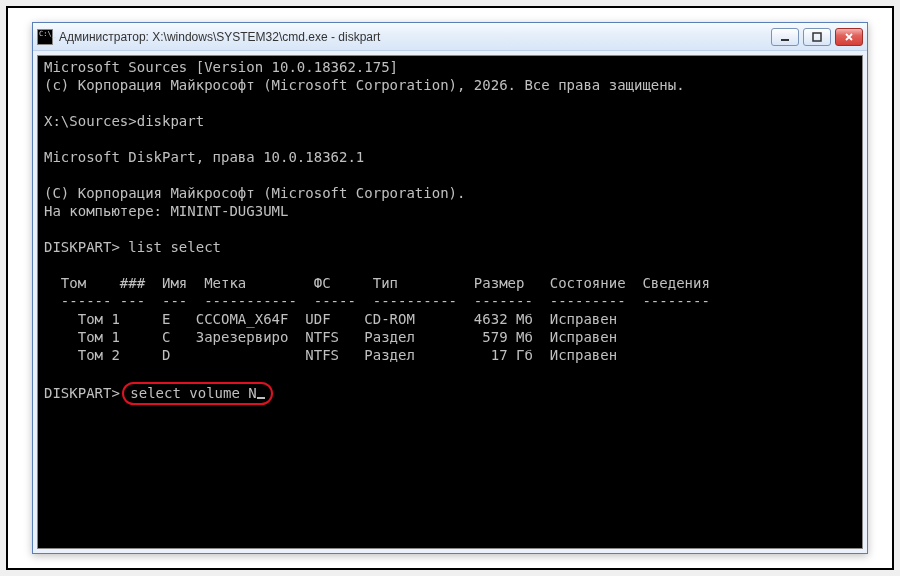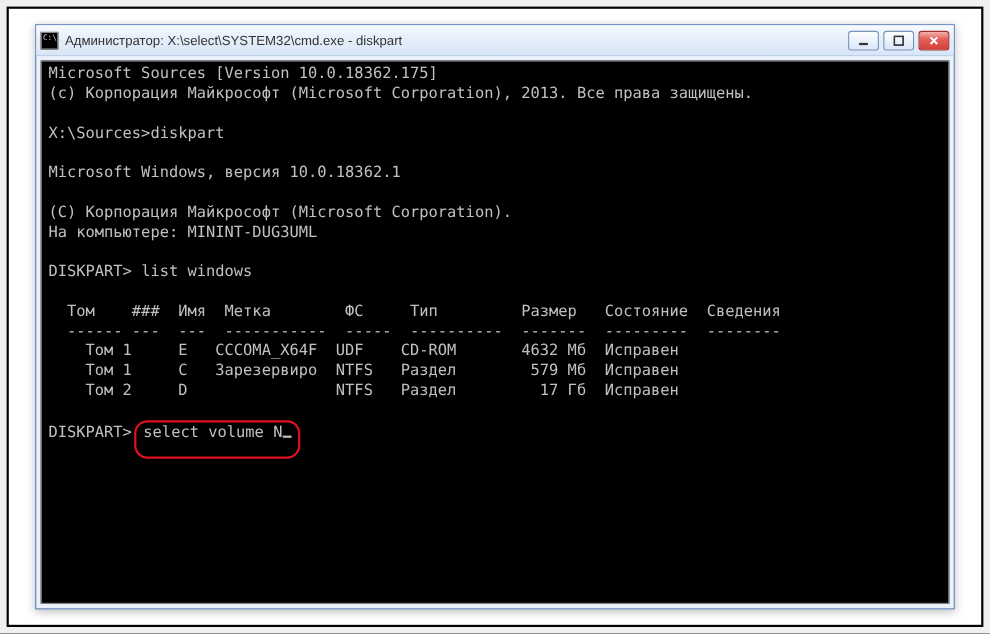--- a/index.html
+++ b/index.html
@@ -83,38 +83,38 @@
     font-size: 14px;
     line-height: 18px;
     color:#c0c0c0;
     white-space: pre;
     padding: 2px 6px;
   }
   .hl {
     display:inline-block;
     border: 2px solid #e01020;
     border-radius: 12px;
-    padding: 0 6px 13px 6px;
+    padding: 0 6px 1px 6px;
     margin-left:-6px;
   }
   .cursor {
     display:inline-block;
     width: 8px; height: 2px;
     background:#c0c0c0;
     vertical-align: -1px;
   }
 </style>
 </head>
 <body>
 
 <div class="outer">
 <div class="window">
   <div class="titlebar">
     <div class="app-icon"></div>
-    <div class="title-text">Администратор: X:\select\SYSTEM32\cmd.exe - diskpart</div>
+    <div class="title-text">Администратор: X:\windows\SYSTEM32\cmd.exe - diskpart</div>
     <div class="title-spacer"></div>
     <div class="win-btns">
       <div class="win-btn">
         <svg width="10" height="10" viewBox="0 0 10 10">
               <rect x="1" y="7" width="8" height="2" fill="#333"></rect>
             </svg>
       </div>
       <div class="win-btn">
         <svg width="10" height="10" viewBox="0 0 10 10">
               <rect x="1" y="1" width="8" height="8" fill="none" stroke="#333" stroke-width="1.5"></rect>
@@ -122,30 +122,30 @@
       </div>
       <div class="win-btn close">
         <svg width="10" height="10" viewBox="0 0 10 10">
               <path d="M2 2 L8 8 M8 2 L2 8" stroke="#fff" stroke-width="1.8"></path>
             </svg>
       </div>
     </div>
   </div>
   <div class="client">
     <div class="term"><span>Microsoft Sources [Version 10.0.18362.175]</span>
-<span>(c) Корпорация Майкрософт (Microsoft Corporation), 2013. Все права защищены.</span>
+<span>(c) Корпорация Майкрософт (Microsoft Corporation), 2026. Все права защищены.</span>
 <span></span>
 <span>X:\Sources&gt;</span><span>diskpart</span>
 <span></span>
-<span>Microsoft Windows, версия 10.0.18362.1</span>
+<span>Microsoft DiskPart, права 10.0.18362.1</span>
 <span></span>
 <span>(C) Корпорация Майкрософт (Microsoft Corporation).</span>
 <span>На компьютере: MININT-DUG3UML</span>
 <span></span>
-<span>DISKPART&gt; </span><span>list windows</span>
+<span>DISKPART&gt; </span><span>list select</span>
 <span></span>
 <span>  Том    ###  Имя  Метка        ФС     Тип         Размер   Состояние  Сведения</span>
 <span>  ------ ---  ---  -----------  -----  ----------  -------  ---------  --------</span>
 <span>    Том 1     E   CCCOMA_X64F  UDF    CD-ROM       4632 Мб  Исправен</span>
 <span>    Том 1     C   Зарезервиро  NTFS   Раздел        579 Мб  Исправен</span>
 <span>    Том 2     D                NTFS   Раздел         17 Гб  Исправен</span>
 <span></span>
 <span>DISKPART&gt; </span><span class="hl"><span>select volume N</span><span class="cursor"></span></span></div>
   </div>
 </div>

